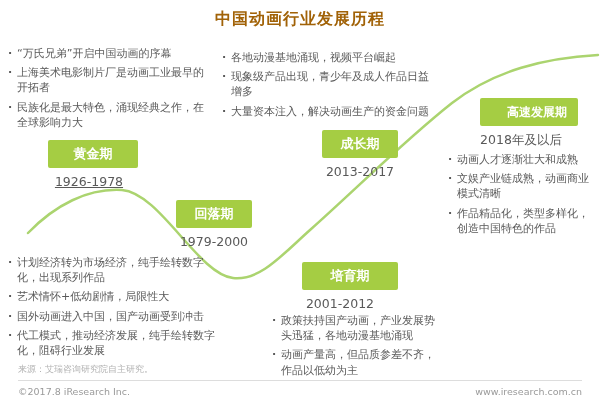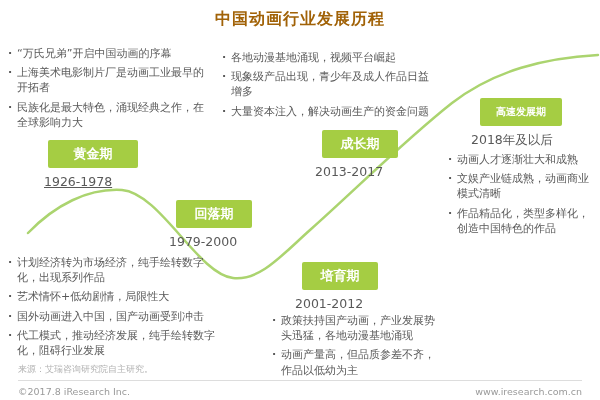--- a/index.html
+++ b/index.html
@@ -11,21 +11,21 @@
     position:absolute; top:9px; left:0; width:600px; text-align:center;
     font-size:16px; font-weight:bold; color:#a16207; letter-spacing:1px;
   }
   .curve-svg { position:absolute; left:0; top:0; }
   .badge {
     position:absolute; background:#a5cd43; color:#ffffff; font-weight:bold;
     font-size:13px; text-align:center; height:28px; line-height:28px;
     border-radius:2px; white-space:nowrap;
   }
   .period {
-    position:absolute; color:#595959; font-size:12.5px; text-align:left;
+    position:absolute; color:#595959; font-size:12.5px; text-align:center;
     white-space:nowrap;
   }
   .bullets {
     position:absolute; margin:0; padding:0; list-style:none;
     color:#595959; font-size:11px; line-height:1.38;
   }
   .bullets li { position:relative; padding-left:9px; margin-bottom:4px; }
   .bullets li::before { content:"·"; position:absolute; left:0; top:0; font-weight:bold; }
   .source   { position:absolute; left:18px; top:363px; font-size:9px;  color:#b3b3b3; }
   .divider  { position:absolute; left:18px; top:380px; width:564px; height:0; border-top:1px solid #dddddd; }
@@ -58,36 +58,36 @@
 
   <div class="badge" style="left:176px; top:200px; width:76px;">回落期</div>
   <div class="period" style="left:169px; top:234px; width:90px;">1979-2000</div>
   <ul class="bullets" style="left:8px; top:255px; width:208px;">
     <li>计划经济转为市场经济，纯手绘转数字化，出现系列作品</li>
     <li>艺术情怀+低幼剧情，局限性大</li>
     <li>国外动画进入中国，国产动画受到冲击</li>
     <li>代工模式，推动经济发展，纯手绘转数字化，阻碍行业发展</li>
   </ul>
 
-  <div class="badge" style="left:302px; top:262px; width:76px;">培育期</div>
+  <div class="badge" style="left:302px; top:262px; width:96px;">培育期</div>
   <div class="period" style="left:295px; top:296px; width:90px;">2001-2012</div>
   <ul class="bullets" style="left:272px; top:313px; width:172px;">
     <li>政策扶持国产动画，产业发展势头迅猛，各地动漫基地涌现</li>
     <li>动画产量高，但品质参差不齐，作品以低幼为主</li>
   </ul>
 
   <div class="badge" style="left:322px; top:130px; width:76px;">成长期</div>
   <div class="period" style="left:315px; top:164px; width:90px;">2013-2017</div>
   <ul class="bullets" style="left:222px; top:50px; width:216px;">
     <li>各地动漫基地涌现，视频平台崛起</li>
     <li>现象级产品出现，青少年及成人作品日益增多</li>
     <li>大量资本注入，解决动画生产的资金问题</li>
   </ul>
 
-  <div class="badge" style="left:480px; top:98px; width:82px; font-size:10px;">高速发展期</div>
+  <div class="badge" style="left:480px; top:98px; width:82px; font-size:12px;padding-left:16px;">高速发展期</div>
   <div class="period" style="left:471px; top:132px; width:100px;">2018年及以后</div>
   <ul class="bullets" style="left:448px; top:152px; width:148px;">
     <li>动画人才逐渐壮大和成熟</li>
     <li>文娱产业链成熟，动画商业模式清晰</li>
     <li>作品精品化，类型多样化，创造中国特色的作品</li>
   </ul>
 
   <div class="source">来源：艾瑞咨询研究院自主研究。</div>
   <div class="divider"></div>
   <div class="copyright">©2017.8 iResearch Inc.</div>

